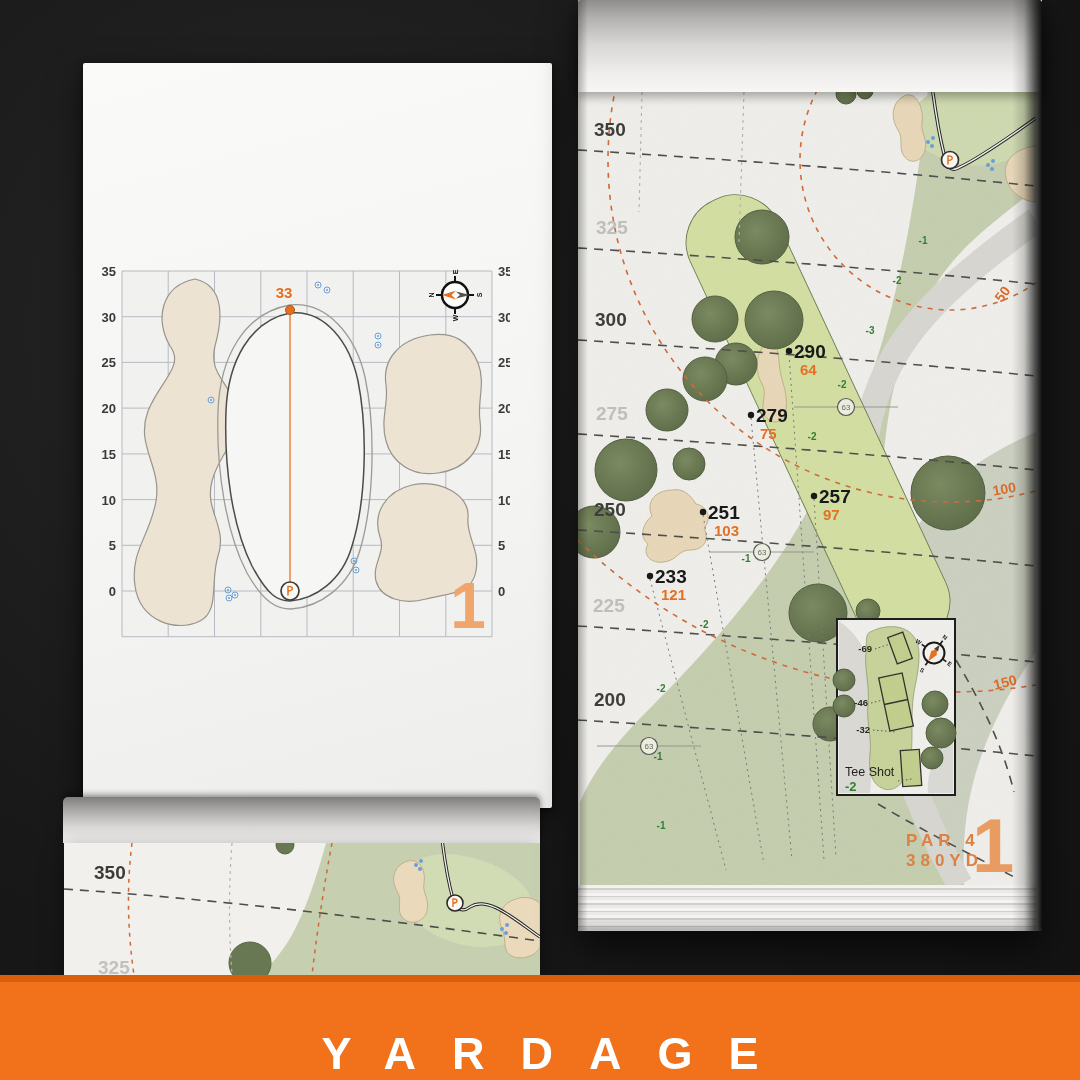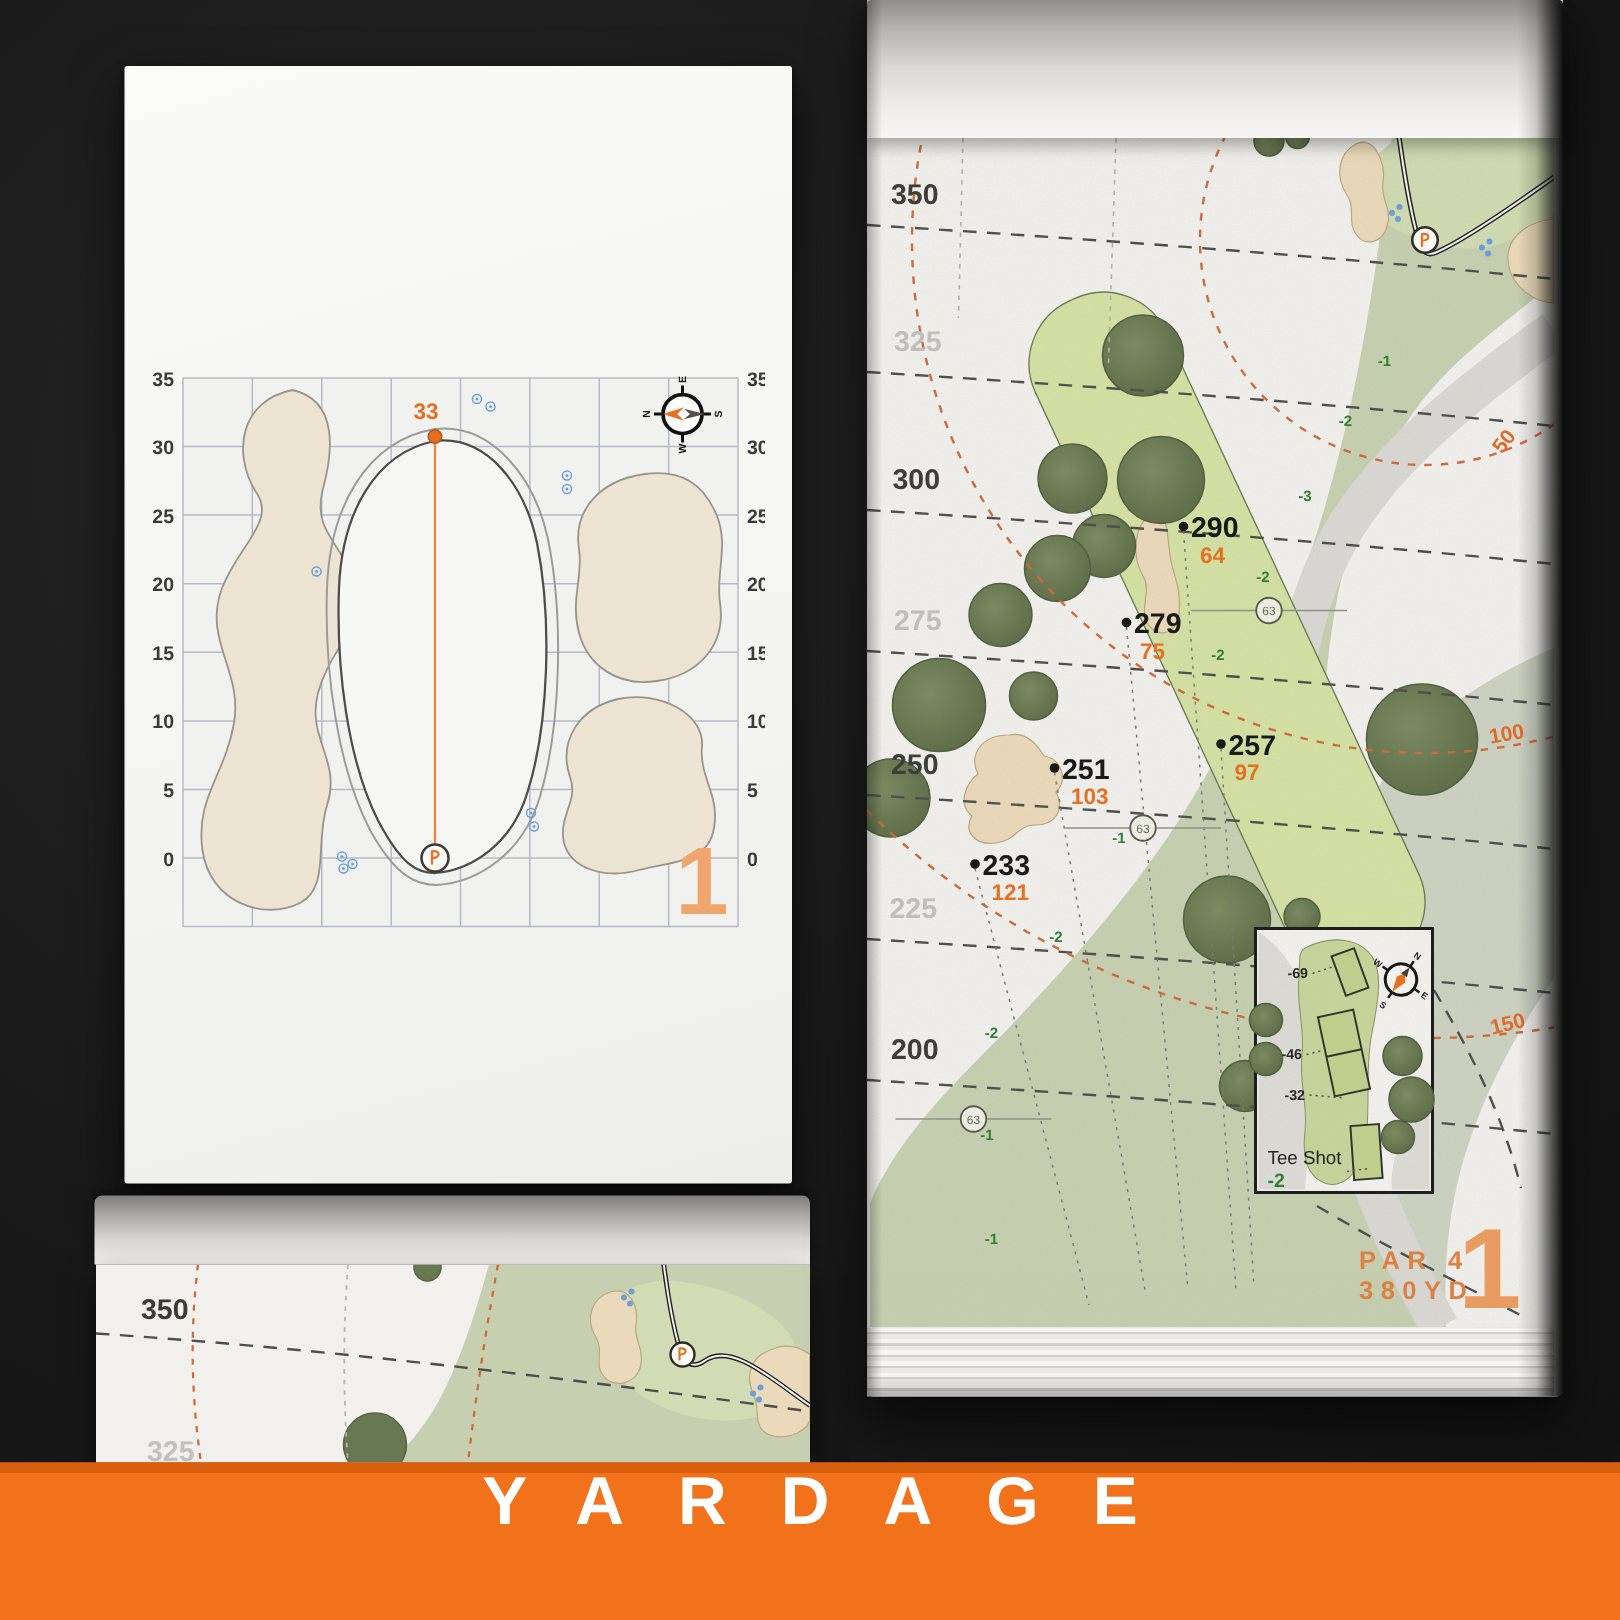--- a/index.html
+++ b/index.html
@@ -1,22 +1,22 @@
 <!DOCTYPE html>
 <html><head>
 <meta charset="utf-8">
 <style>
   html,body{margin:0;padding:0;background:#111;}
   .stage{position:relative;width:1080px;height:1080px;overflow:hidden;
          background:radial-gradient(circle at 28% 30%, #262626 0%, #181818 55%, #121212 100%);
          font-family:"Liberation Sans", sans-serif;}
   .abs{position:absolute;}
   
-  .left-sheet{left:83px;top:44px;width:445px;height:745px;background:linear-gradient(165deg,#fafaf9 0%,#f4f4f2 60%,#ededeb 100%);
-              border-radius:2px;box-shadow:0 14px 34px rgba(0,0,0,.6), 0 2px 6px rgba(0,0,0,.5);}
+  .left-sheet{left:83px;top:63px;width:445px;height:745px;background:linear-gradient(165deg,#fafaf9 0%,#f4f4f2 60%,#ededeb 100%);
+              border-radius:2px;box-shadow:0 14px 34px rgba(0,0,0,.6), 0 2px 6px rgba(0,0,0,.5);padding-left:24px;}
   
   .bl-curl{left:63px;top:797px;width:477px;height:46px;border-radius:5px 5px 0 0;
            background:linear-gradient(180deg,#7f7e7c 0%,#a9a8a6 28%,#d6d5d3 62%,#f6f5f3 100%);
            box-shadow:0 -2px 6px rgba(0,0,0,.45);}
   .bl-page{left:64px;top:843px;width:476px;height:132px;background:#f1f0ed;overflow:hidden;
            box-shadow:0 6px 18px rgba(0,0,0,.5);}
   
   .right-page{left:578px;top:0;width:464px;height:931px;background:#f1f0ed;border-radius:0 0 4px 4px;
               box-shadow:0 16px 36px rgba(0,0,0,.65);}
   .rp-curl{left:0;top:0;width:100%;height:92px;border-radius:3px 3px 0 0;
@@ -25,21 +25,21 @@
   .rp-content{left:0;top:92px;width:458px;height:793px;overflow:hidden;z-index:1;}
   .rp-stack{left:0;top:885px;width:458px;height:46px;z-index:2;
             background:repeating-linear-gradient(180deg,#f5f4f2 0 3px,#d0cfcd 3px 4.5px,#ebe9e7 4.5px 7.5px);
             box-shadow:inset 0 -6px 8px rgba(0,0,0,.25);}
   .rp-edge-right{right:0;top:0;width:30px;height:100%;z-index:5;border-radius:0 3px 3px 0;
             background:linear-gradient(90deg, rgba(18,18,18,0) 0%, rgba(18,18,18,.18) 40%, rgba(14,14,14,.72) 78%, #101010 100%);}
   .rp-edge-left{left:0;top:0;width:10px;height:100%;z-index:5;
             background:linear-gradient(90deg, rgba(0,0,0,.28) 0%, rgba(0,0,0,0) 100%);}
   
   .banner{left:0;top:975px;width:1080px;height:105px;background:#f1721b;z-index:10;
-          display:flex;align-items:flex-start;justify-content:center;}
+          display:flex;align-items:flex-end;justify-content:center;}
   .banner-strip{position:absolute;left:0;top:0;width:100%;height:7px;background:#d95f0e;}
   .banner-text{color:#fff;font-size:45px;font-weight:bold;letter-spacing:36px;padding-left:36px;}
   svg{display:block;}
   svg text{font-family:"Liberation Sans", sans-serif;}
   .tickL{font-size:13px;font-weight:bold;fill:#3a3a3a;}
   .dTick{font-size:19px;font-weight:bold;}
   .dStrong{fill:#3b3b39;} .dWeak{fill:#c2c1bd;}
   .carry{font-size:19px;font-weight:bold;fill:#151515;}
   .toGreen{font-size:15px;font-weight:bold;fill:#e8701f;}
   .elev{font-size:10px;font-weight:bold;fill:#2f7d33;}

